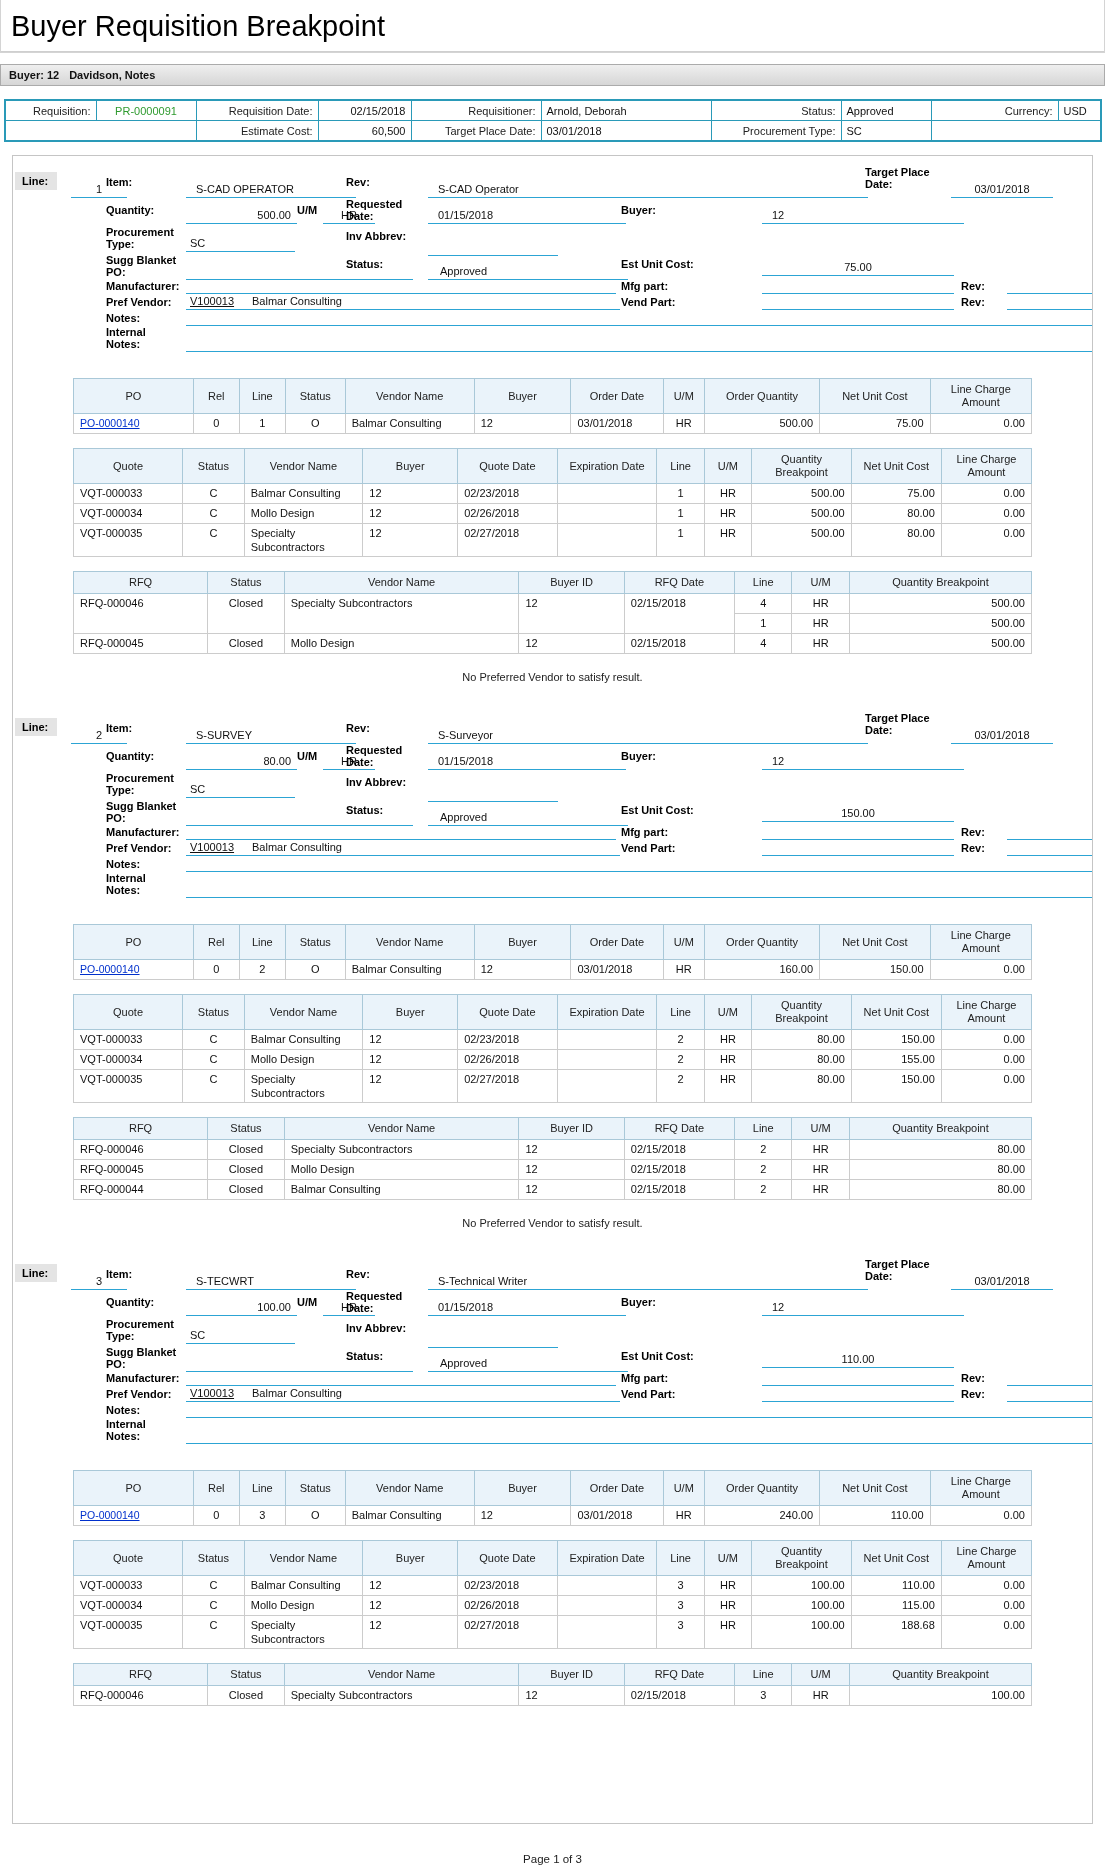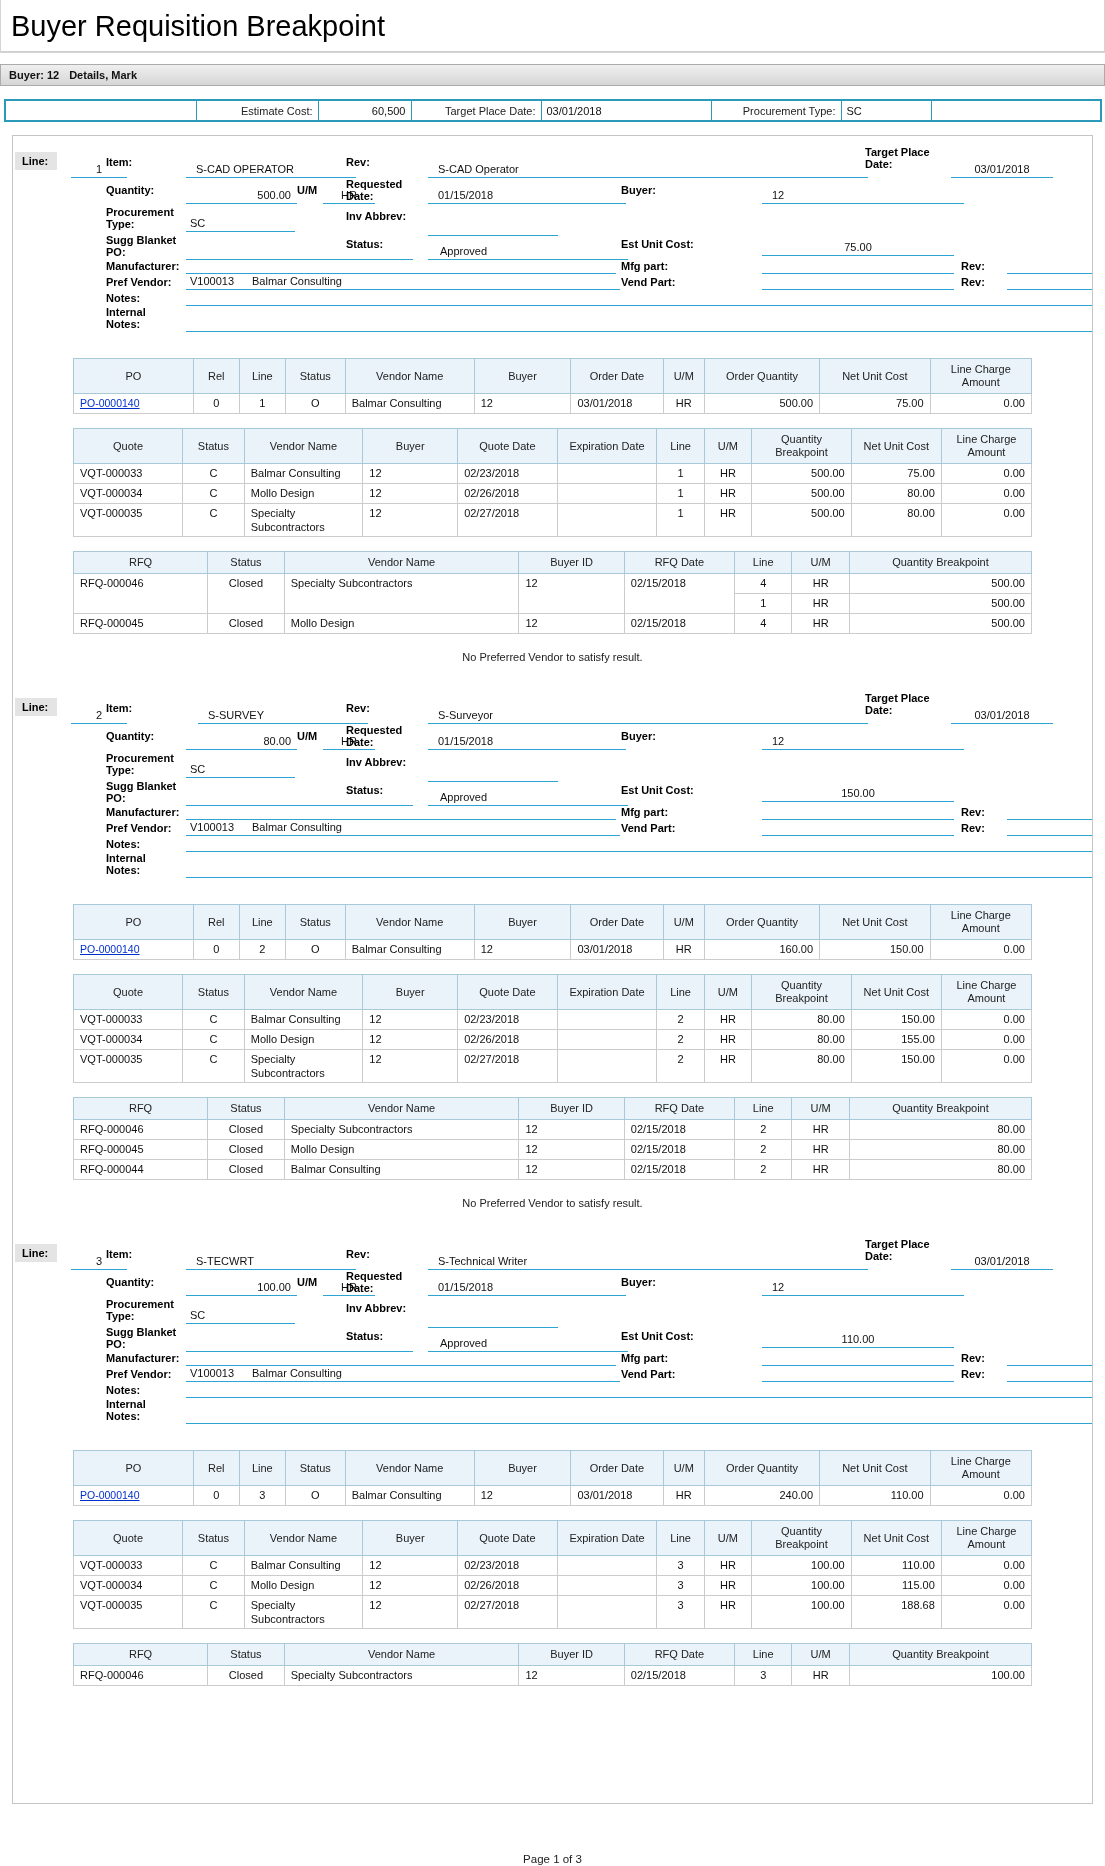--- a/index.html
+++ b/index.html
@@ -27,21 +27,21 @@
   .details-title{background:#edf5fb;text-align:center;font-size:11.5px;color:#222;
                  padding:4px 0;border-bottom:1px solid #e0ecf4;}
 
   
   .line-section{padding-top:2px;}
   .lf{position:relative;height:206px;font-size:11px;}
   .lbl{position:absolute;font-weight:bold;color:#000;line-height:12px;}
   .chip{background:#e4e4e4;padding:3px 9px 3px 7px;}
   .val{position:absolute;border-bottom:1px solid #2ca4d4;height:15px;line-height:15px;
        font-size:11px;color:#111;white-space:nowrap;overflow:visible;}
-  .pv-code{display:inline-block;width:62px;}
+  .pv-code{display:inline-block;width:62px;text-decoration:underline;}
 
   
   .dt{border-collapse:collapse;table-layout:fixed;width:calc(100% - 120px);
       margin:14px 60px 0;font-size:11px;border:1px solid #a9c8d8;}
   .dt th{background:#eaf3fa;border:1px solid #a9c8d8;font-weight:normal;color:#222;
          padding:4px 3px;line-height:13px;}
   .dt td{border:1px solid #cccccc;padding:2px 6px;height:15px;line-height:14px;
          color:#111;vertical-align:top;overflow:hidden;}
   .po-link{color:#0030cc;text-decoration:underline;cursor:pointer;font-size:10.5px;}
 
@@ -70,36 +70,48 @@
 </style>
 </head>
 <body>
 
 <div class="header">
   <div class="title-bar">
     <h1>Buyer Requisition Breakpoint</h1>
   </div>
 </div>
 
-<div class="buyer-bar"><span>Buyer:</span> <span>12</span><span class="sp"></span><span>Details, Mark</span></div>
+<div class="buyer-bar"><span>Buyer:</span> <span>12</span><span class="sp"></span><span>Davidson, Notes</span></div>
 
 <table class="req-table">
   <colgroup>
     <col style="width:91px">
       <col style="width:100px">
       <col style="width:122px">
       <col style="width:93px">
     <col style="width:130px">
       <col style="width:170px">
       <col style="width:130px">
       <col style="width:90px">
     <col style="width:127px">
       <col style="width:43px">
   </colgroup>
   <tbody>
+      <tr>
+    <td class="rl">Requisition:</td>
+    <td class="green">PR-0000091</td>
+    <td class="rl">Requisition Date:</td>
+    <td class="tr">02/15/2018</td>
+    <td class="rl">Requisitioner:</td>
+    <td>Arnold, Deborah</td>
+    <td class="rl">Status:</td>
+    <td>Approved</td>
+    <td class="rl">Currency:</td>
+    <td>USD</td>
+  </tr>
   <tr>
     <td colspan="2"></td>
     <td class="rl">Estimate Cost:</td>
     <td class="tr">60,500</td>
     <td class="rl">Target Place Date:</td>
     <td>03/01/2018</td>
     <td class="rl">Procurement Type:</td>
     <td>SC</td>
     <td colspan="2"></td>
   </tr>
@@ -333,21 +345,21 @@
 
     <div class="no-pref">No Preferred Vendor to satisfy result.</div>
   </div>
 
   <div class="line-section">
     <div class="lf">
       <span class="lbl chip" style="left:2px;top:14px">Line:</span>
       <span class="val" style="left:58px;top:24px;width:56px;text-align:center">2</span>
 
       <span class="lbl" style="left:93px;top:18px">Item:</span>
-      <span class="val" style="left:185px;top:24px;width:160px;padding-left:10px">S-SURVEY</span>
+      <span class="val" style="left:173px;top:24px;width:160px;padding-left:10px">S-SURVEY</span>
       <span class="lbl" style="left:333px;top:18px">Rev:</span>
       <span class="val" style="left:415px;top:24px;width:430px;padding-left:10px">S-Surveyor</span>
       <span class="lbl" style="left:852px;top:8px;width:78px">Target Place Date:</span>
       <span class="val" style="left:938px;top:24px;width:102px;text-align:center">03/01/2018</span>
 
       <span class="lbl" style="left:93px;top:46px">Quantity:</span>
       <span class="val" style="left:173px;top:50px;width:105px;text-align:right;padding-right:6px">80.00</span>
       <span class="lbl" style="left:284px;top:46px">U/M</span>
       <span class="val" style="left:310px;top:50px;width:52px;text-align:center">HR</span>
       <span class="lbl" style="left:333px;top:40px;width:72px">Requested Date:</span>

